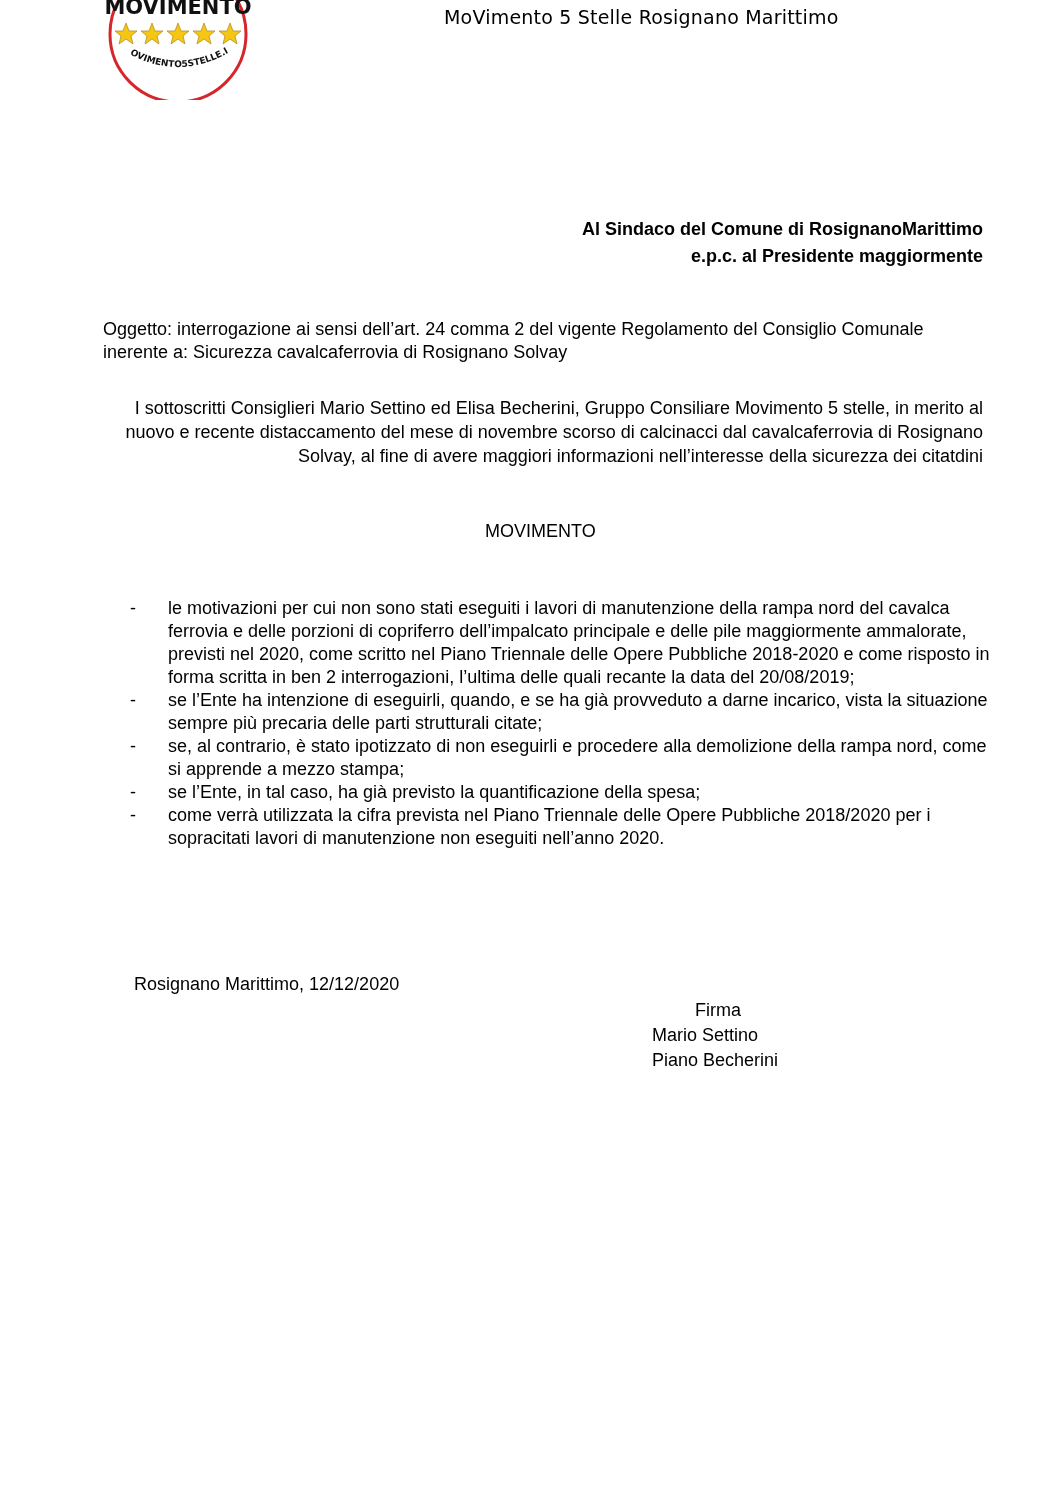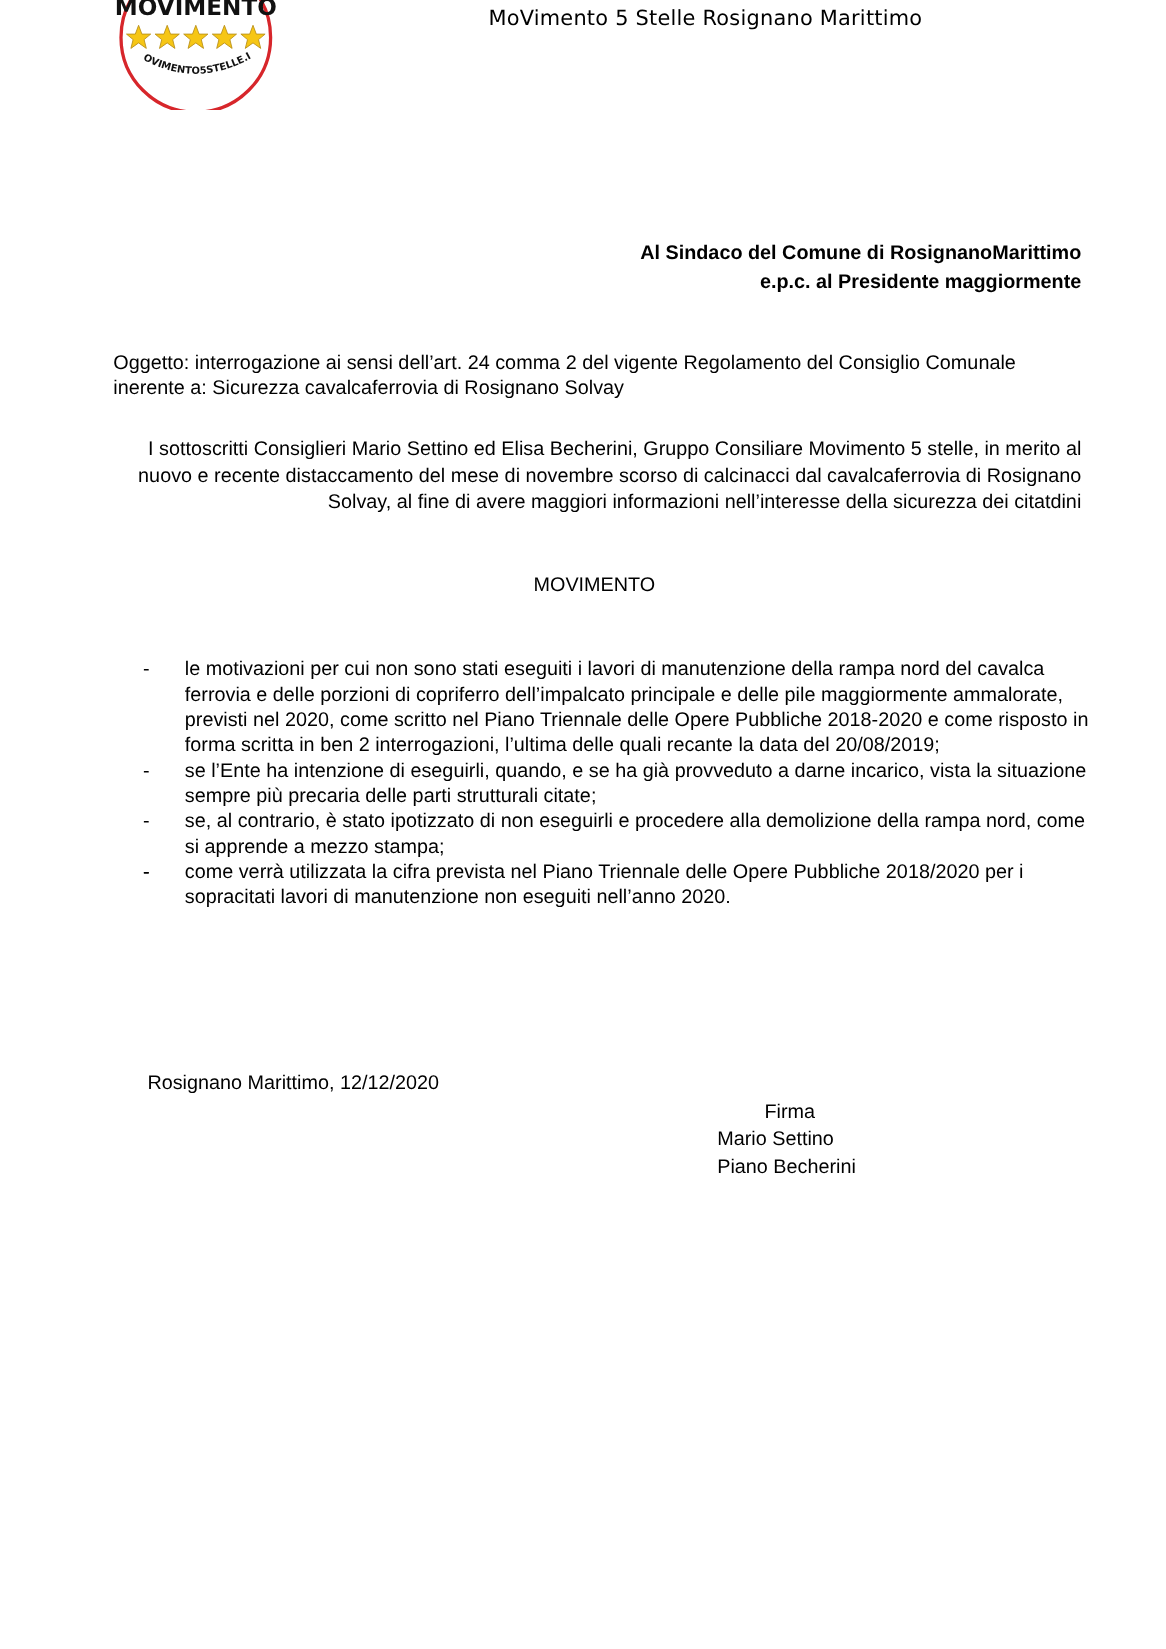--- a/index.html
+++ b/index.html
@@ -49,21 +49,21 @@
 <div class="abs subject">Oggetto: interrogazione ai sensi dell’art. 24 comma 2 del vigente Regolamento del Consiglio Comunale inerente a: Sicurezza cavalcaferrovia di Rosignano Solvay</div>
 
 <div class="abs intro">I sottoscritti Consiglieri Mario Settino ed Elisa Becherini, Gruppo Consiliare Movimento 5 stelle, in merito al nuovo e recente distaccamento del mese di novembre scorso di calcinacci dal cavalcaferrovia di Rosignano Solvay, al fine di avere maggiori informazioni nell’interesse della sicurezza dei citatdini</div>
 
 <div class="abs ask">MOVIMENTO</div>
 
 <ul class="abs list">
   <li><span class="dash">-</span><span>le motivazioni per cui non sono stati eseguiti i lavori di manutenzione della rampa nord del cavalca ferrovia e delle porzioni di copriferro dell’impalcato principale e delle pile maggiormente ammalorate, previsti nel 2020, come scritto nel Piano Triennale delle Opere Pubbliche 2018-2020 e come risposto in forma scritta in ben 2 interrogazioni, l’ultima delle quali recante la data del 20/08/2019;</span></li>
   <li><span class="dash">-</span><span>se l’Ente ha intenzione di eseguirli, quando, e se ha già provveduto a darne incarico, vista la situazione sempre più precaria delle parti strutturali citate;</span></li>
   <li><span class="dash">-</span><span>se, al contrario, è stato ipotizzato di non eseguirli e procedere alla demolizione della rampa nord, come si apprende a mezzo stampa;</span></li>
-  <li><span class="dash">-</span></li>
+  <li><span class="dash">-</span><span>se l’Ente, in tal caso, ha già previsto la quantificazione della spesa;</span></li>
   <li><span class="dash">-</span><span>come verrà utilizzata la cifra prevista nel Piano Triennale delle Opere Pubbliche 2018/2020 per i sopracitati lavori di manutenzione non eseguiti nell’anno 2020.</span></li>
 </ul>
 
 <div class="abs date">Rosignano Marittimo, 12/12/2020</div>
 
 <div class="abs sign">
   <div class="firma">Firma</div>
   <div>Mario Settino</div>
   <div>Piano Becherini</div>
 </div>

